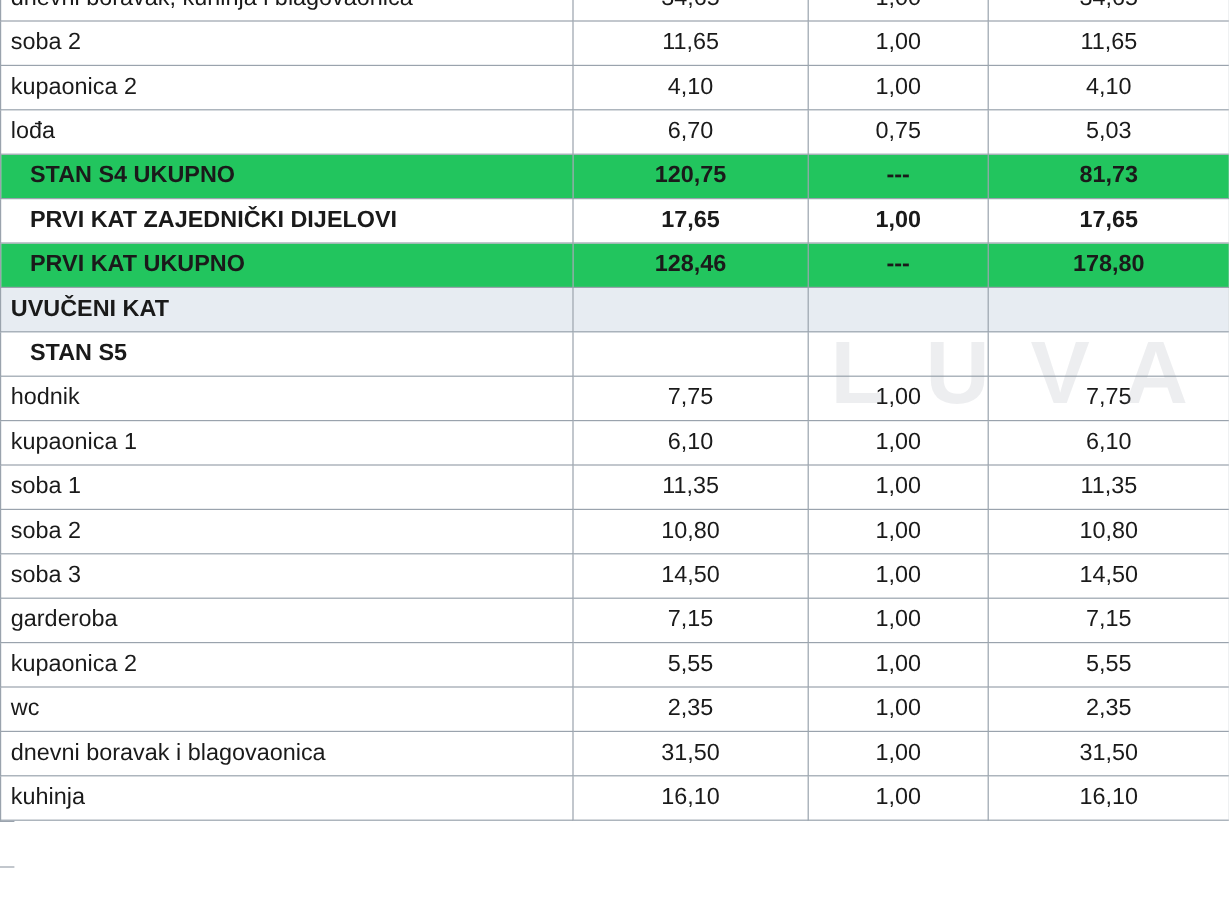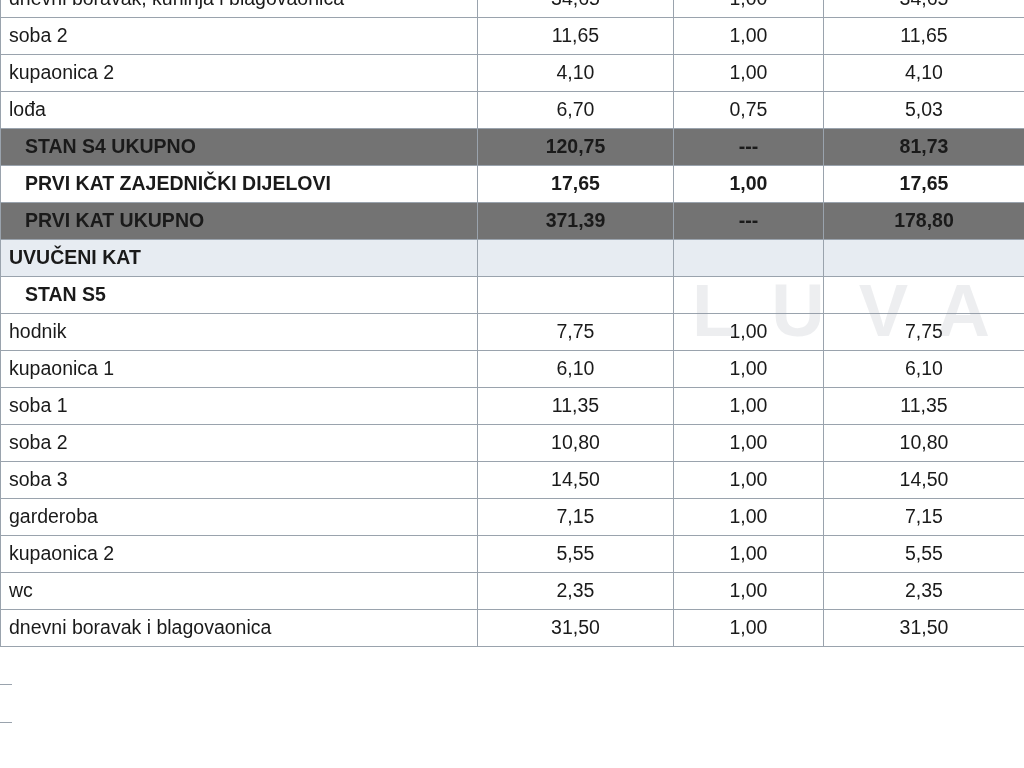--- a/index.html
+++ b/index.html
@@ -47,21 +47,21 @@
     vertical-align: middle;
     background: #ffffff;
     box-sizing: border-box;
   }
 
   td.name     { text-align: left; padding-left: 28px; }
   td.num      { text-align: center; }
   td.blank    { border-left: 1px solid #9aa3ad; }
 
   tr.normal td.name  { font-weight: normal; }
-  tr.total  td       { font-weight: bold; background: #737373; }
+  tr.total  td       { font-weight: bold; background: #22c55e; }
   tr.sub    td       { font-weight: bold; background: #ffffff; }
   tr.sub    td.name  { padding-left: 24px; }
   tr.total  td.name  { padding-left: 24px; }
   tr.section td      { font-weight: bold; background: #e7ecf2; }
   tr.section td.name { }
   tr.head   td       { font-weight: bold; background: #ffffff; padding-left: 24px; }
 
   
   #watermark {
     position: absolute;
@@ -144,21 +144,21 @@
 
       <tr class="sub">
         <td class="name">PRVI KAT ZAJEDNIČKI DIJELOVI</td>
         <td class="num">17,65</td>
         <td class="num">1,00</td>
         <td class="num">17,65</td>
       </tr>
 
       <tr class="total">
         <td class="name">PRVI KAT UKUPNO</td>
-        <td class="num">371,39</td>
+        <td class="num">128,46</td>
         <td class="num">---</td>
         <td class="num">178,80</td>
       </tr>
 
       <tr class="section">
         <td class="name">UVUČENI KAT</td>
         <td class="num blank"></td>
         <td class="num blank"></td>
         <td class="num blank"></td>
       </tr>
@@ -227,20 +227,26 @@
         <td class="num">2,35</td>
       </tr>
 
       <tr class="normal">
         <td class="name">dnevni boravak i blagovaonica</td>
         <td class="num">31,50</td>
         <td class="num">1,00</td>
         <td class="num">31,50</td>
       </tr>
 
+      <tr class="normal">
+        <td class="name">kuhinja</td>
+        <td class="num">16,10</td>
+        <td class="num">1,00</td>
+        <td class="num">16,10</td>
+      </tr>
 
     </tbody>
   </table>
 
   <div class="edge-mark" style="top: 684px;"></div>
   <div class="edge-mark" style="top: 722px;"></div>
 
   <div id="watermark">
     <div class="wm-text">LUVA</div>
   </div>

